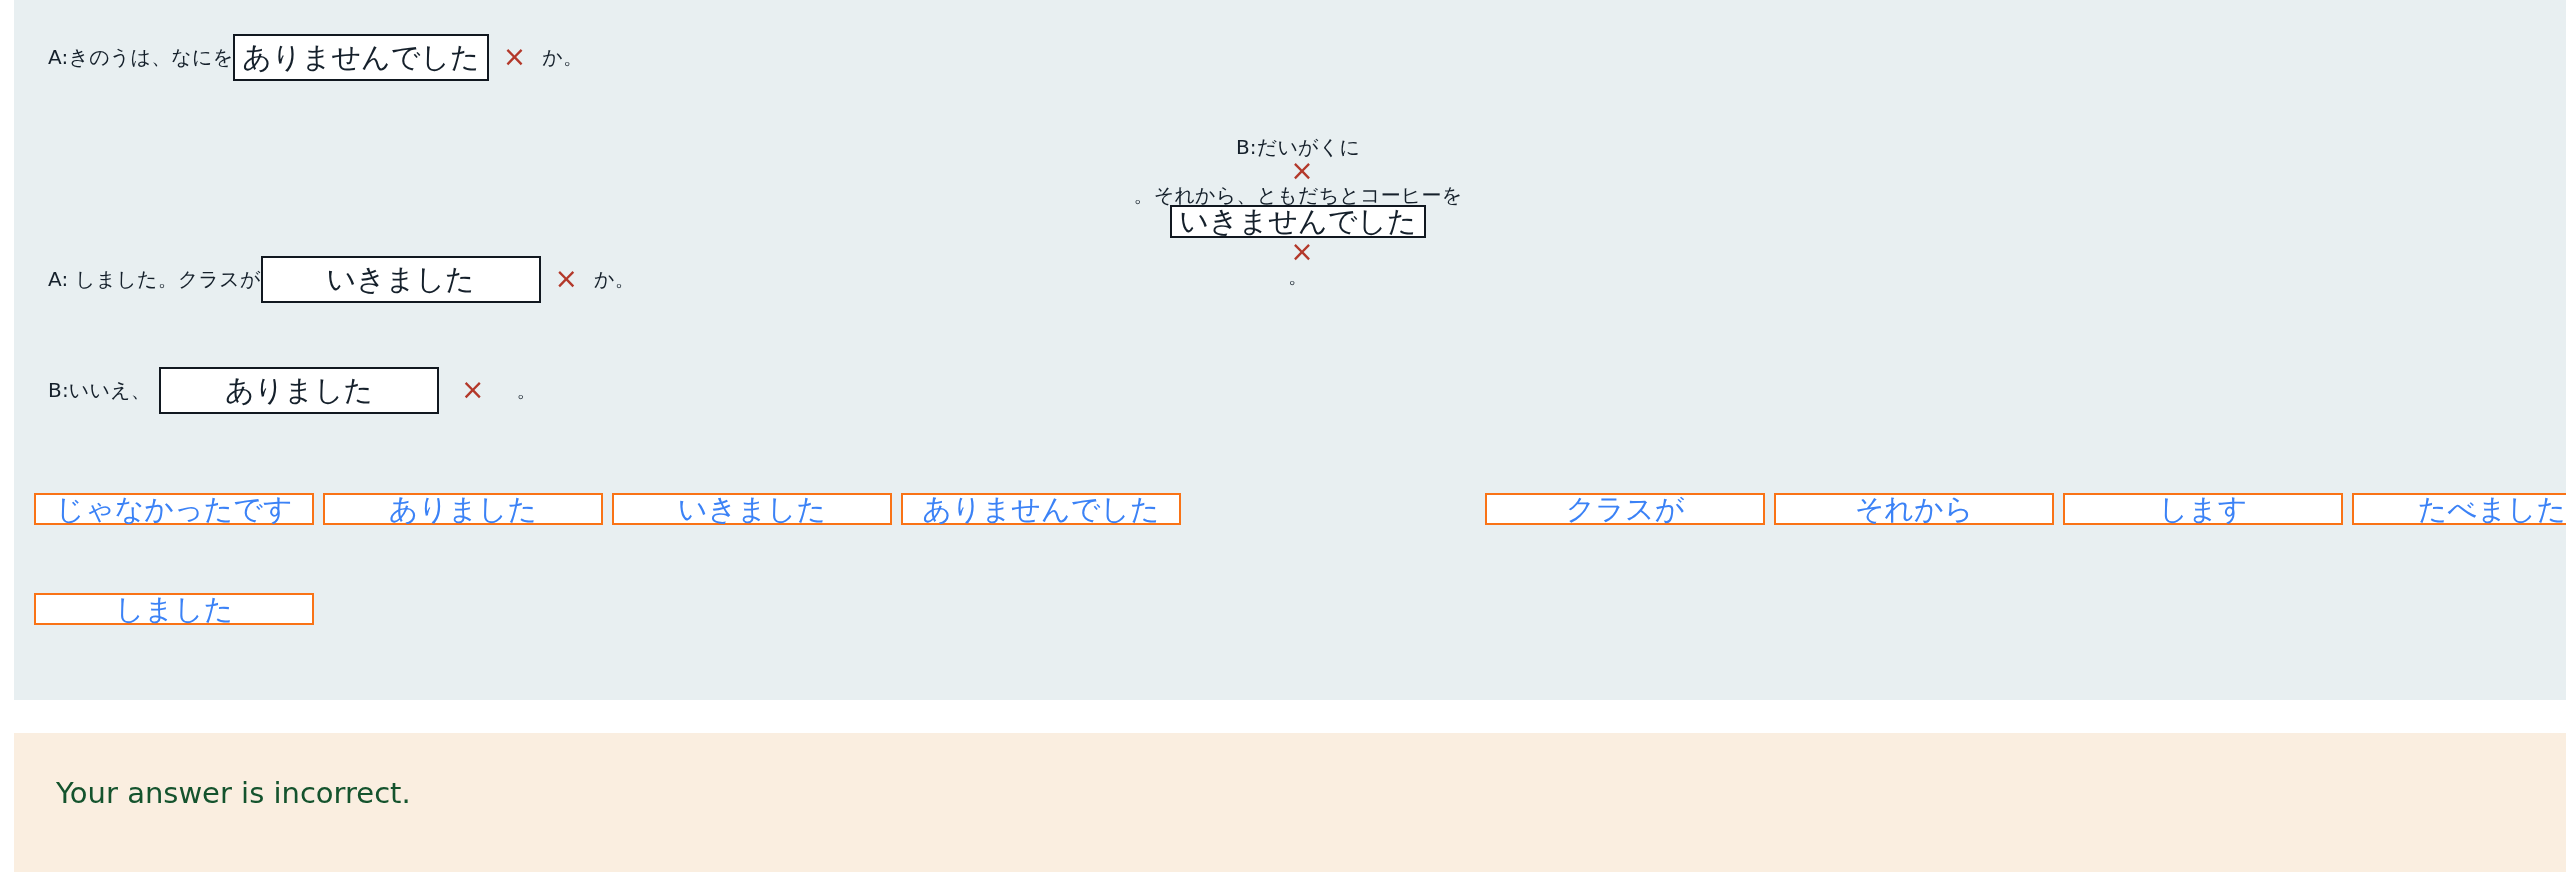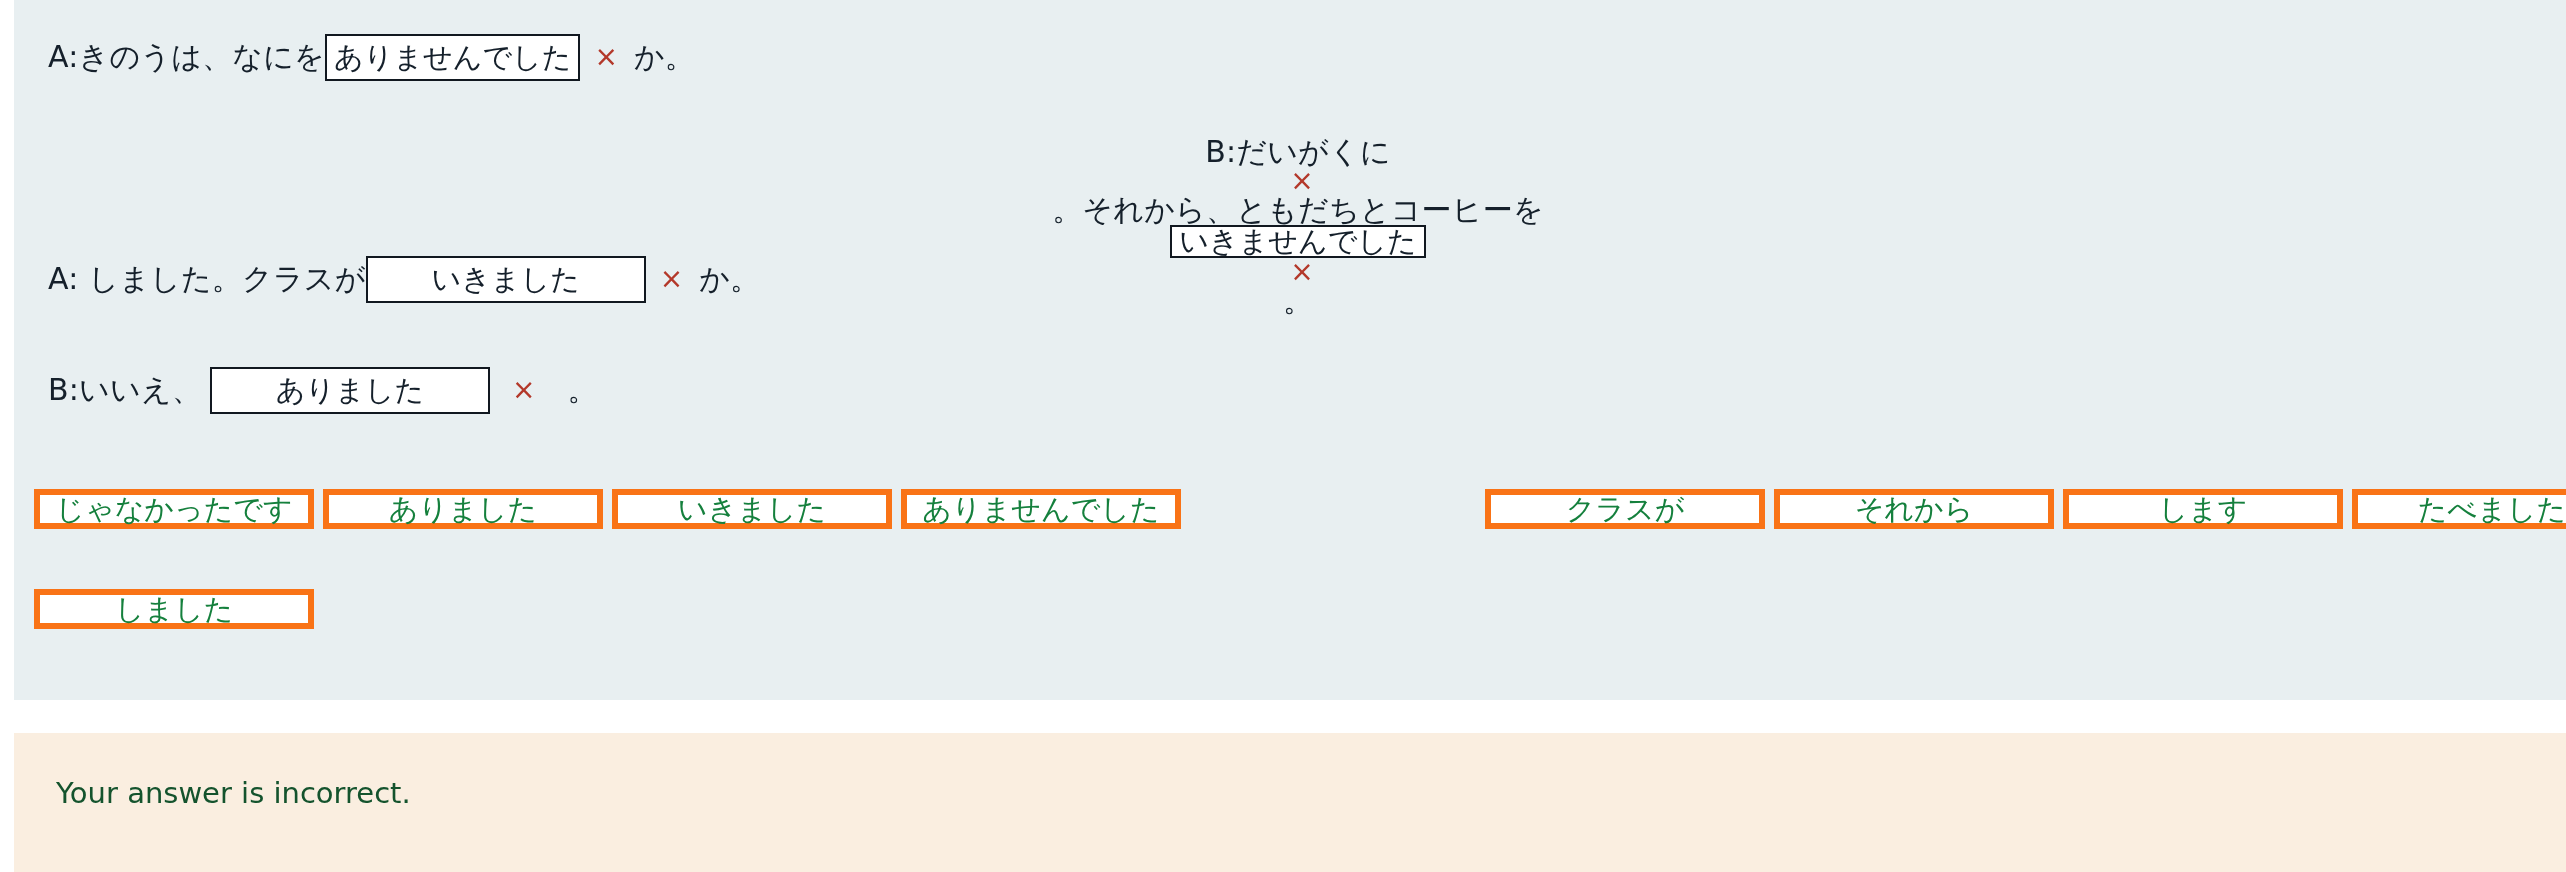--- a/index.html
+++ b/index.html
@@ -48,21 +48,21 @@
     white-space: nowrap;
     height: 62px;
     margin: 0;
   }
   .dialogue-line.l1 { margin-top: 26px; }
   .dialogue-line.l2 { margin-top: 49px; flex-direction: column; }
   .dialogue-line.l3 { margin-top: 49px; }
   .dialogue-line.l4 { margin-top: 49px; gap: 8px; }
 
   .sentence-text {
-    font-size: 30px;
+    font-size: 20px;
     line-height: 1;
     color: #15202b;
     letter-spacing: 0.2px;
   }
 
   
   .drop-zone {
     display: inline-flex;
     align-items: center;
     justify-content: center;
@@ -104,25 +104,25 @@
     height: 54px;
   }
   .bank-row.row2 { margin-top: 46px; }
 
   .word-chip {
     box-sizing: border-box;
     display: inline-flex;
     align-items: center;
     justify-content: center;
     background: #ffffff;
-    border: 6px solid #f97316;
-    height: 40px;
+    border: 2px solid #f97316;
+    height: 32px;
     font-size: 29px;
     line-height: 1;
-    color: #15803d;
+    color: #3b82f6;
     margin-right: 9px;
     flex: 0 0 auto;
     white-space: nowrap;
   }
   .word-chip.w1 { width: 280px; }
   .word-chip.w2 { width: 280px; }
   .word-chip.w3 { width: 280px; }
   .word-chip.w4 { width: 280px; }
   .bank-spacer { flex: 0 0 auto; width: 295px; height: 1px; }
 

